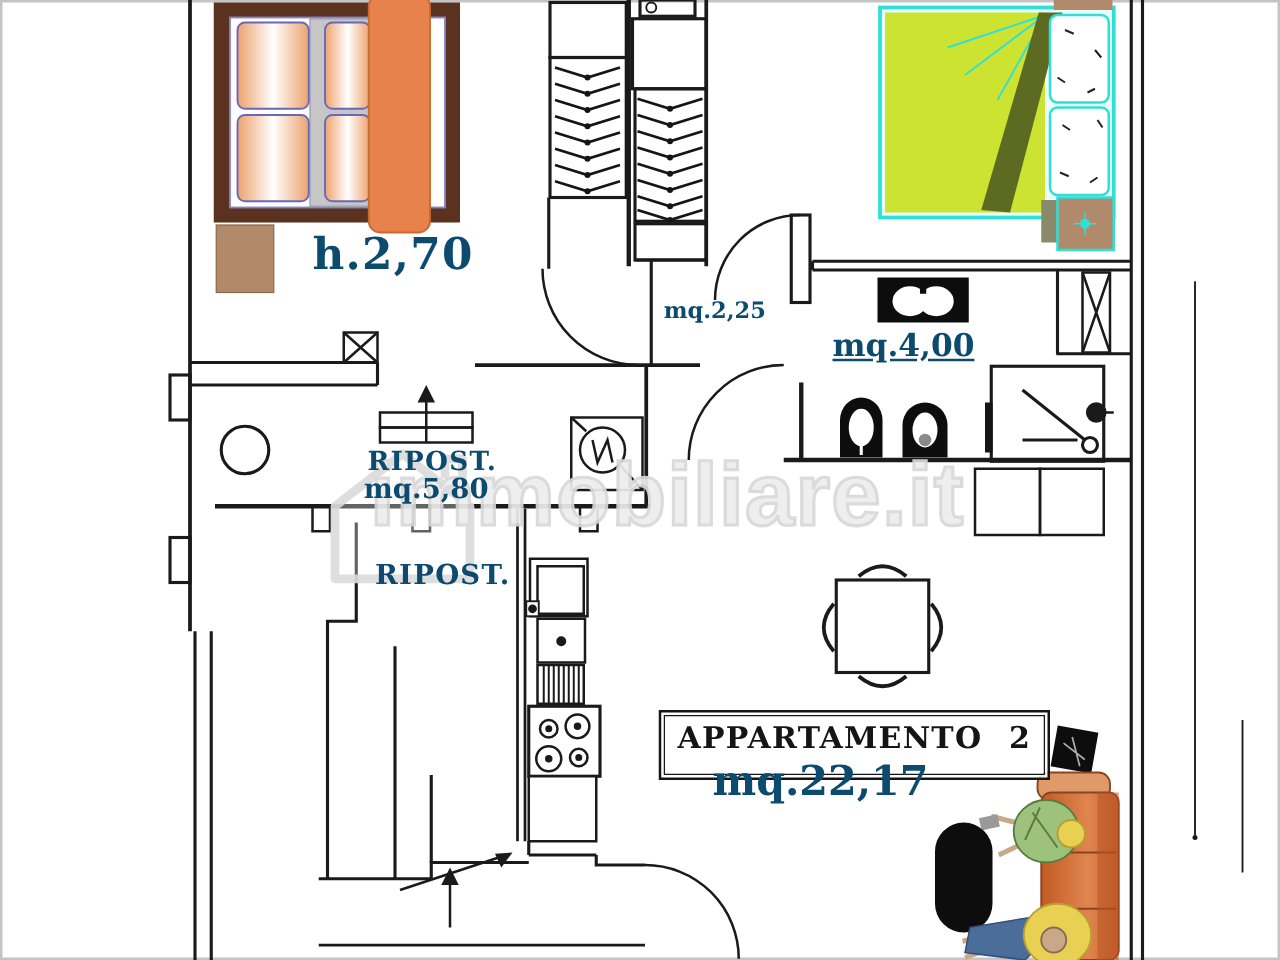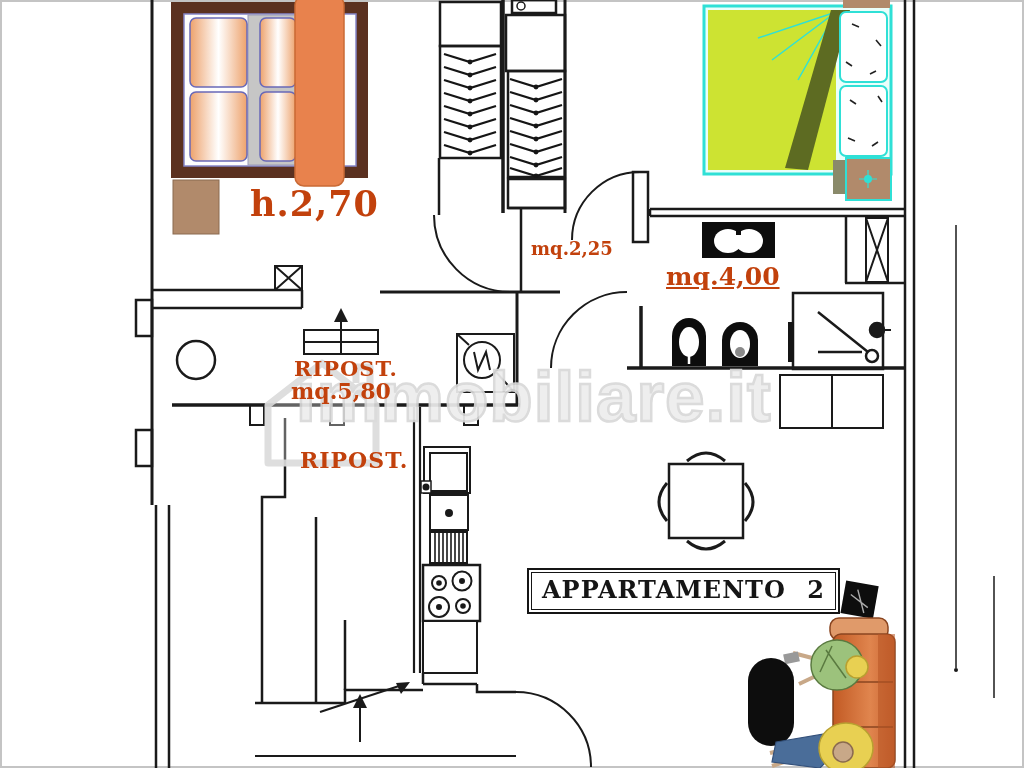--- a/index.html
+++ b/index.html
@@ -3,35 +3,35 @@
 <meta charset="utf-8">
 <style>
   html,body{margin:0;padding:0;background:#fff;}
   #plan{
     position:relative;width:1024px;height:768px;background:#ffffff;
     outline:2px solid #c4c4c4;outline-offset:-2px;overflow:hidden;
     font-family:"DejaVu Serif","Liberation Serif",serif;
   }
   #plan svg{position:absolute;left:0;top:0;}
   .lbl{
-    position:absolute;font-weight:bold;color:#c2410c;white-space:nowrap;
+    position:absolute;font-weight:bold;color:#0c4a6e;white-space:nowrap;
     font-family:"DejaVu Serif","Liberation Serif",serif;line-height:1;
   }
   .lbl-h270{left:250px;top:186px;font-size:35px;letter-spacing:1px;}
   .lbl-mq225{left:531px;top:240px;font-size:18px;}
   .lbl-mq400{left:666px;top:264px;font-size:25px;text-decoration:underline;}
   .lbl-ripost1{left:294px;top:358px;font-size:21px;letter-spacing:1px;}
   .lbl-ripost1mq{left:291px;top:380px;font-size:22px;}
   .lbl-ripost2{left:300px;top:449px;font-size:22px;letter-spacing:1px;}
   .apt-box{
     position:absolute;left:527px;top:568px;border:2.5px solid #151515;padding:2px;
     background:rgba(255,255,255,.85);
   }
   .apt-box-inner{
-    border:1.5px solid #151515;padding:2px 10px 5px 10px;
+    border:1.5px solid #151515;padding:2px 10px 15px 10px;
     font-size:24px;font-weight:bold;color:#151515;letter-spacing:1px;word-spacing:12px;
     font-family:"DejaVu Serif","Liberation Serif",serif;white-space:nowrap;
   }
   .lbl-aptmq{left:570px;top:608px;font-size:33px;}
   .watermark{
     position:absolute;left:244px;top:349px;width:600px;height:120px;
     opacity:.92;pointer-events:none;
   }
   .watermark-text{
     position:absolute;left:52px;top:12px;
@@ -309,14 +309,15 @@
 <div class="lbl lbl-h270">h.2,70</div>
 <div class="lbl lbl-mq225">mq.2,25</div>
 <div class="lbl lbl-mq400">mq.4,00</div>
 <div class="lbl lbl-ripost1">RIPOST.</div>
 <div class="lbl lbl-ripost1mq">mq.5,80</div>
 <div class="lbl lbl-ripost2">RIPOST.</div>
 
 <div class="apt-box">
   <div class="apt-box-inner">APPARTAMENTO 2</div>
 </div>
+<div class="lbl lbl-aptmq">mq.22,17</div>
 
 </div>
 
 </body></html>

